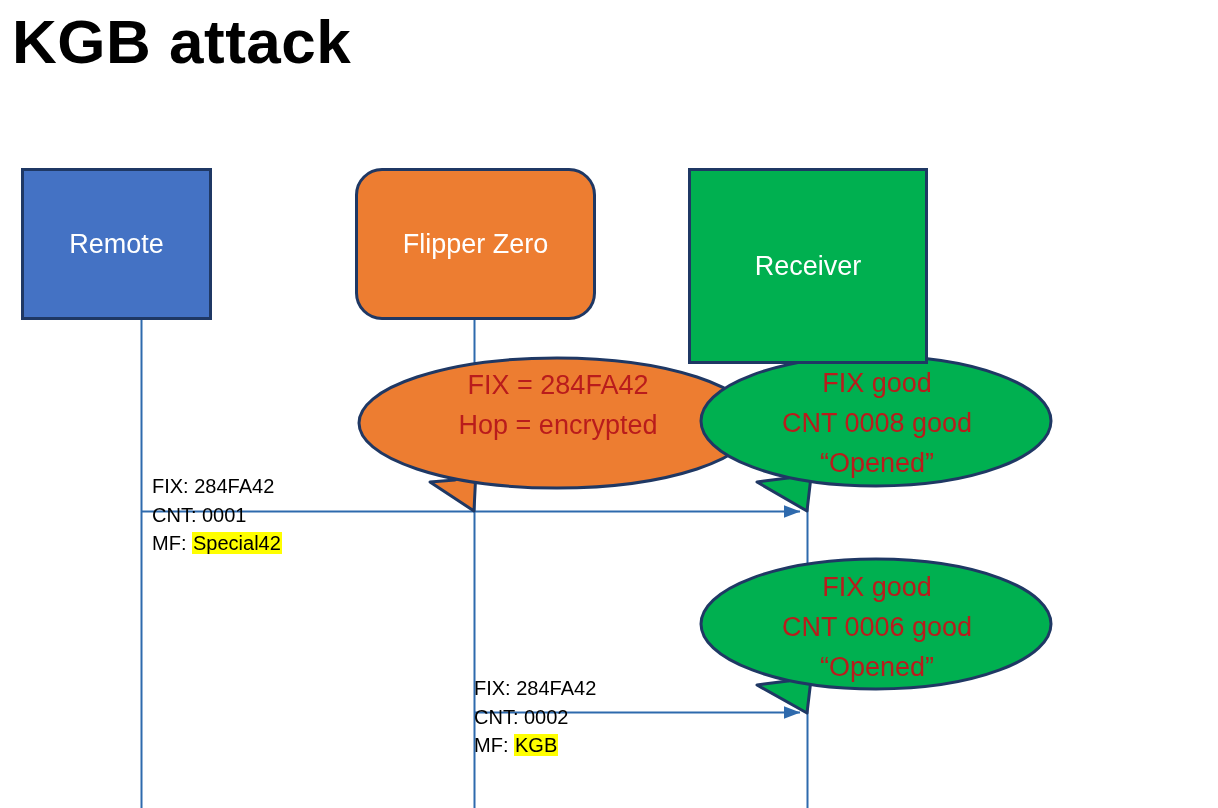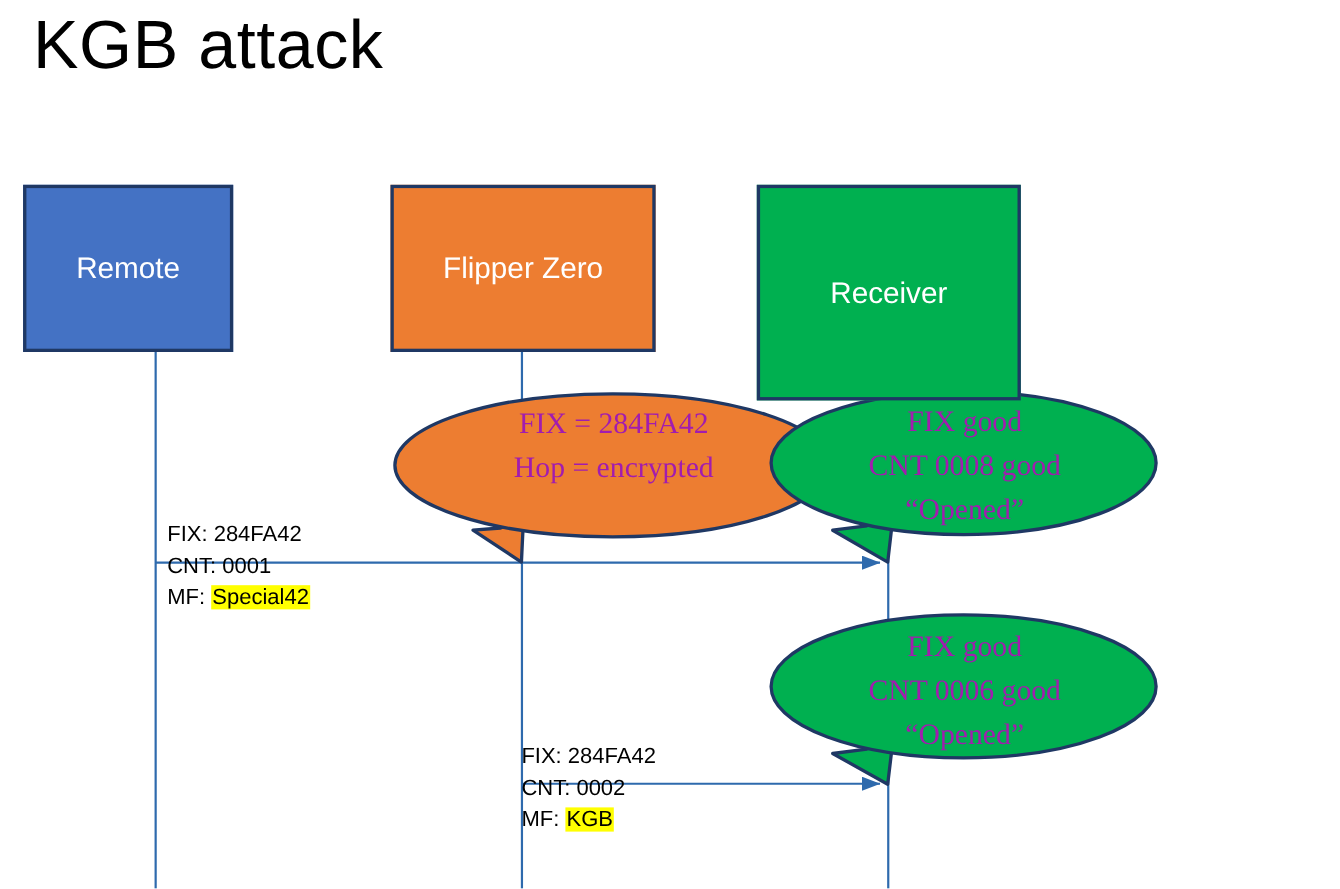--- a/index.html
+++ b/index.html
@@ -15,24 +15,24 @@
     position: relative;
     width: 1218px;
     height: 808px;
     background: #ffffff;
     overflow: hidden;
   }
 
   
   #slide-title {
     position: absolute;
-    left: 30px;
+    left: 12px;
     top: 6px;
     font-size: 62px;
-    font-weight: 400;
+    font-weight: 700;
     color: #000000;
     letter-spacing: 0.5px;
     line-height: 1.15;
     white-space: nowrap;
   }
 
   
   #diagram {
     position: absolute;
     left: 0;
@@ -51,33 +51,32 @@
     justify-content: center;
   }
   .actor-label {
     color: #ffffff;
     font-size: 27px;
     font-weight: 400;
     text-align: center;
     line-height: 1.2;
   }
   #actor-remote   { left: 21px;  top: 168px; width: 191px; height: 152px; }
-  #actor-flipper  { left: 355px; top: 168px; width: 241px; height: 152px; }
+  #actor-flipper  { left: 355px; top: 168px; width: 241px; height: 152px; border-radius: 27px; }
   #actor-receiver { left: 688px; top: 168px; width: 240px; height: 196px; }
 
   
   .callout-text {
     position: absolute;
-    color: #a21caf;
+    color: #b91c1c;
     font-size: 27px;
     line-height: 1.48;
     text-align: center;
     white-space: nowrap;
     pointer-events: none;
-    font-family: Liberation Serif, serif;
   }
   #callout-flipper-text { left: 380px; top: 366px; width: 356px; }
   #callout-recv1-text   { left: 722px; top: 364px; width: 310px; }
   #callout-recv2-text   { left: 722px; top: 568px; width: 310px; }
 
   
   .msg-label {
     position: absolute;
     font-size: 20px;
     color: #000000;

